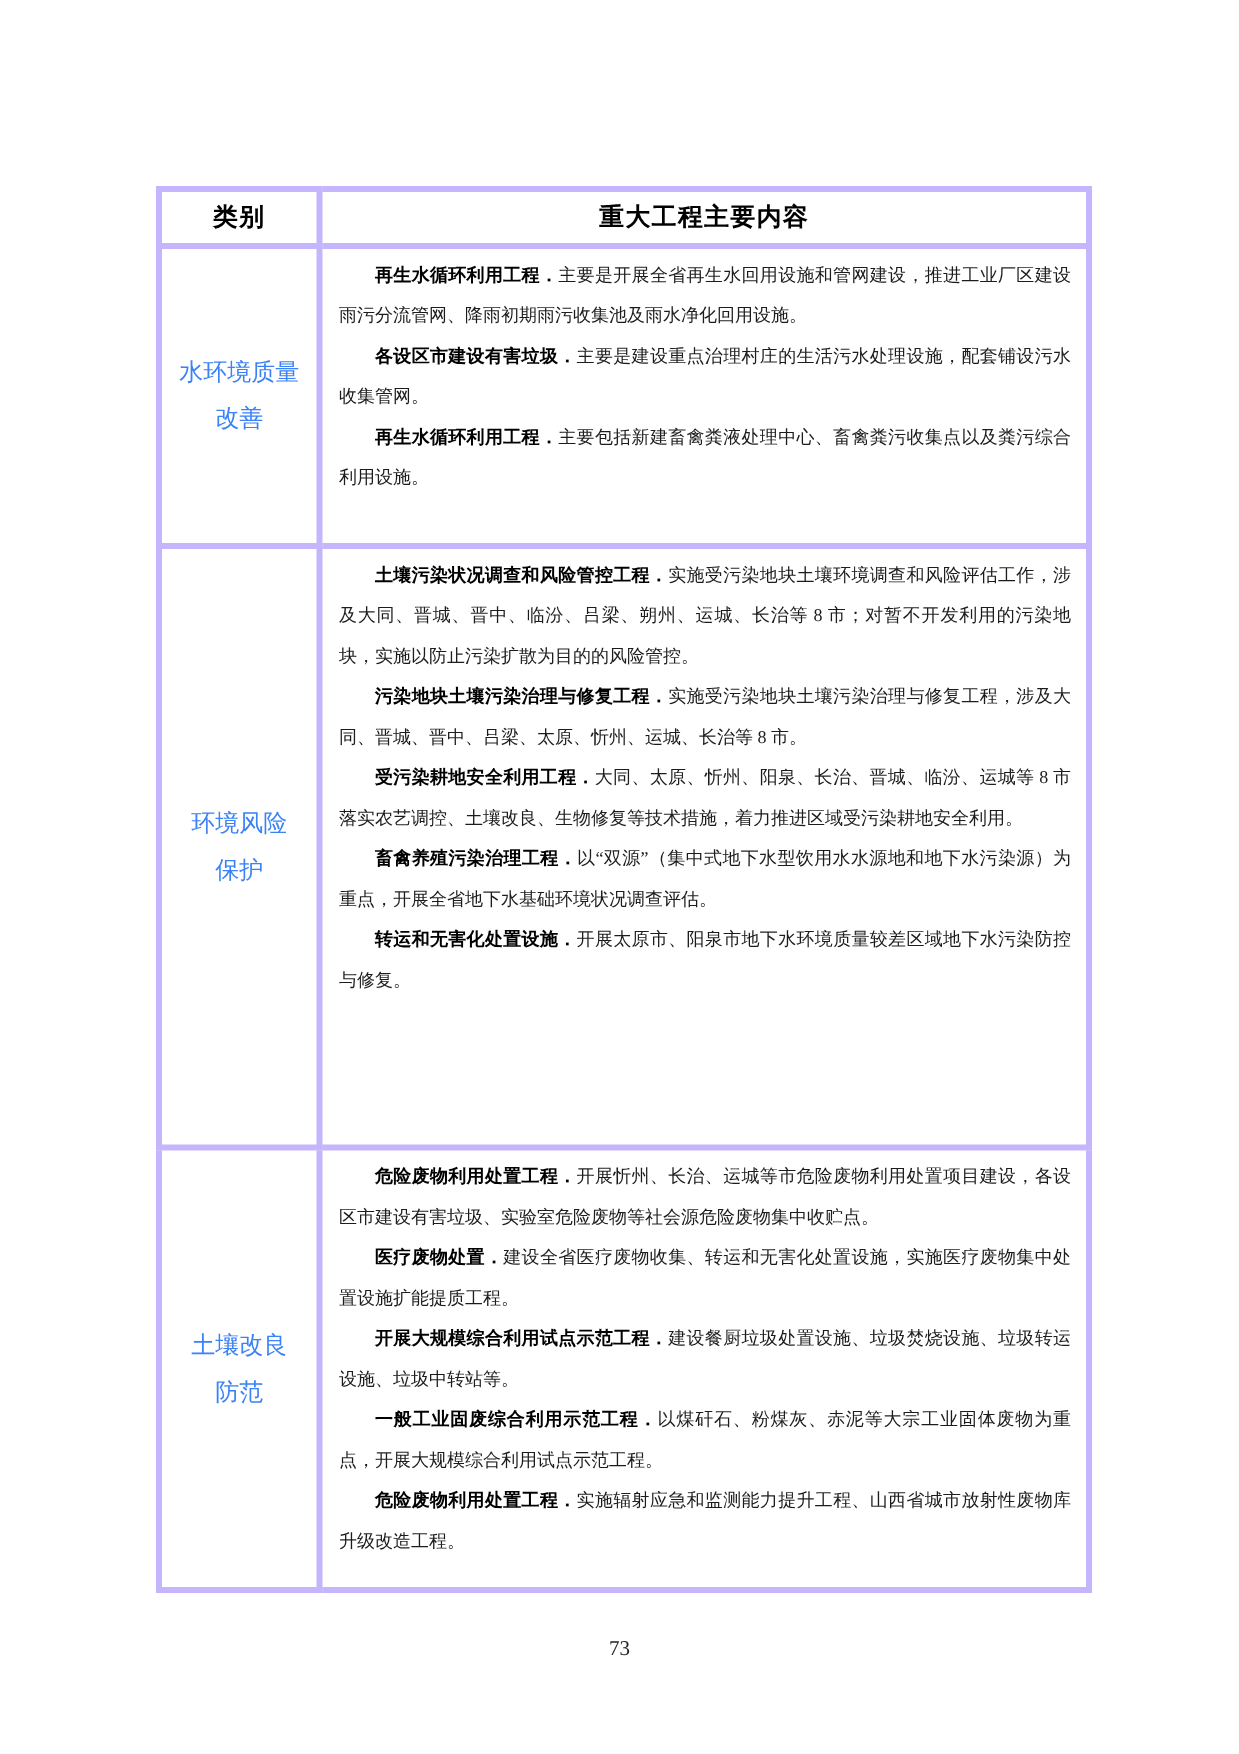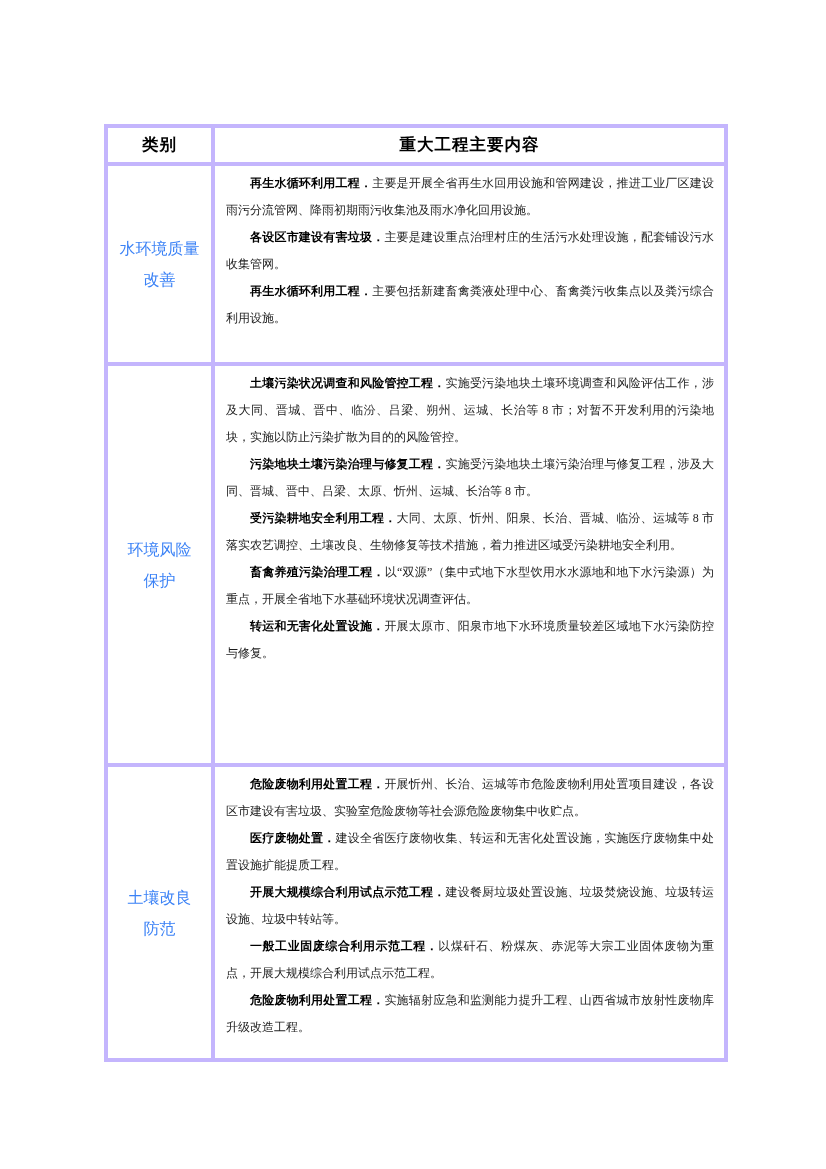--- a/index.html
+++ b/index.html
@@ -124,14 +124,15 @@
         <p class="para"><span class="para-title">危险废物利用处置工程．</span><span>开展忻州、长治、运城等市危险废物利用处置项目建设，各设区市建设有害垃圾、实验室危险废物等社会源危险废物集中收贮点。</span></p>
         <p class="para"><span class="para-title">医疗废物处置．</span><span>建设全省医疗废物收集、转运和无害化处置设施，实施医疗废物集中处置设施扩能提质工程。</span></p>
         <p class="para"><span class="para-title">开展大规模综合利用试点示范工程．</span><span>建设餐厨垃圾处置设施、垃圾焚烧设施、垃圾转运设施、垃圾中转站等。</span></p>
         <p class="para"><span class="para-title">一般工业固废综合利用示范工程．</span><span>以煤矸石、粉煤灰、赤泥等大宗工业固体废物为重点，开展大规模综合利用试点示范工程。</span></p>
         <p class="para"><span class="para-title">危险废物利用处置工程．</span><span>实施辐射应急和监测能力提升工程、山西省城市放射性废物库升级改造工程。</span></p>
       </td>
     </tr>
   </tbody>
     </table>
 
+  <div class="page-number">73</div>
 
 </div>
 
 </body></html>

